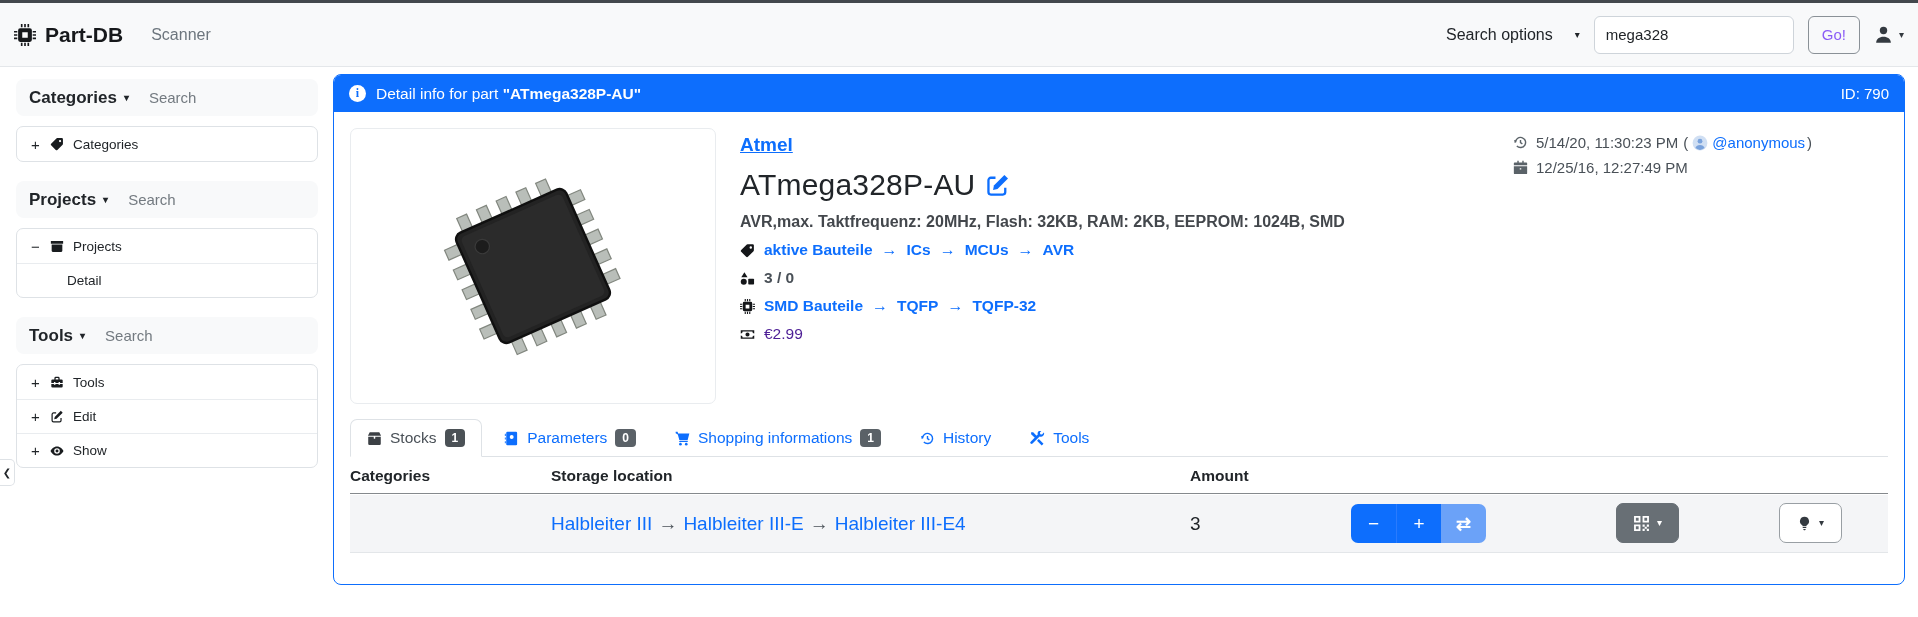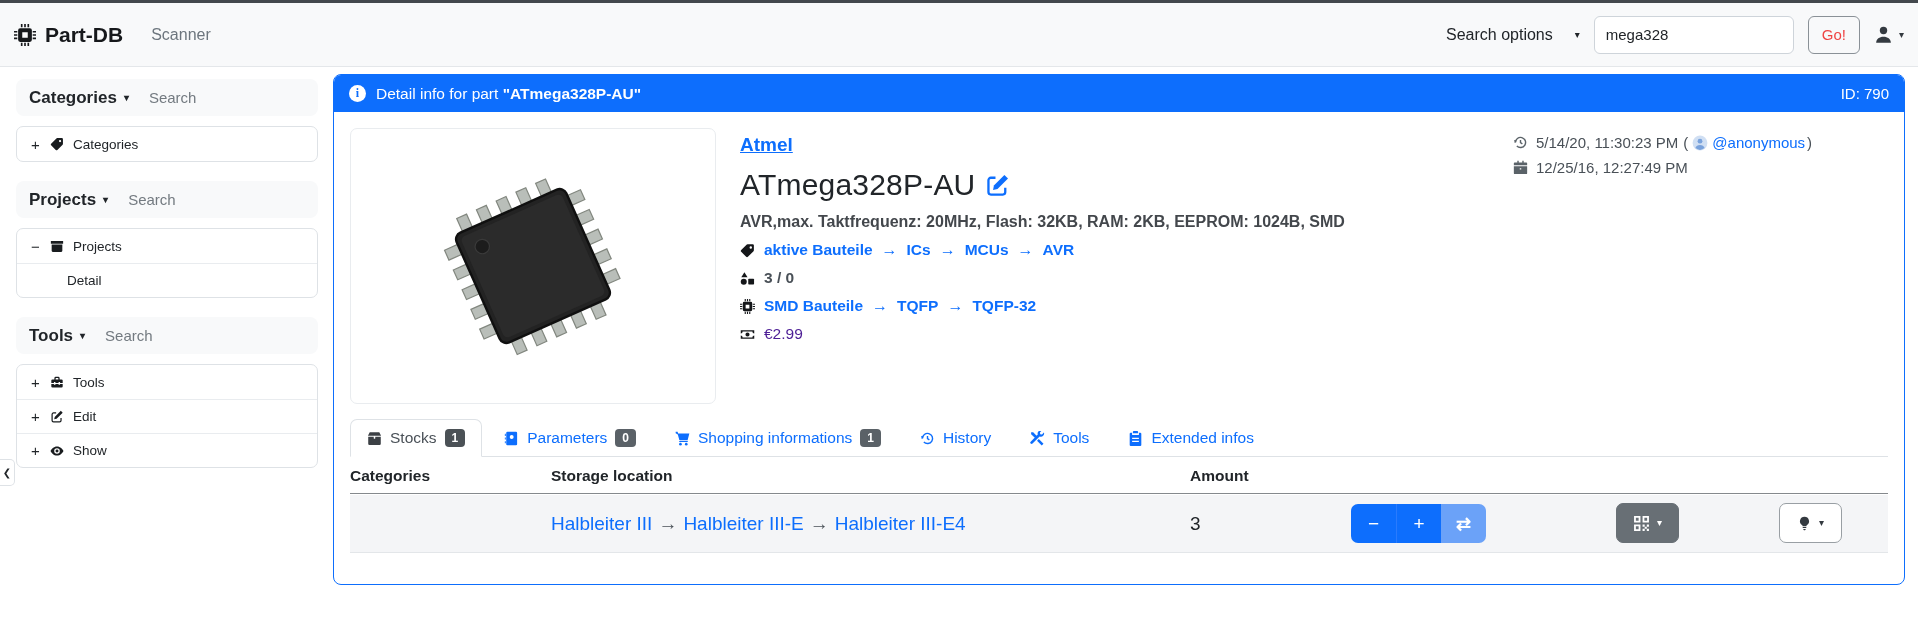--- a/index.html
+++ b/index.html
@@ -12,21 +12,21 @@
 
   
   .navbar{position:absolute;top:3px;left:0;width:100%;height:64px;background:#f8f9fa;border-bottom:1px solid #e4e7ea;display:flex;align-items:center;padding:0 14px;z-index:11}
   .brand{display:flex;align-items:center;gap:9px;font-size:21px;font-weight:700;color:#16181b}
   .brand svg{width:22px;height:22px;color:#16181b}
   .nav-scanner{margin-left:28px;color:#6c757d;font-size:16px;cursor:pointer}
   .nav-right{margin-left:auto;display:flex;align-items:center;gap:14px}
   .search-options{font-size:16px;color:#212529;display:flex;gap:22px;align-items:center;cursor:pointer}
   .caret{font-size:10px;line-height:1}
   .nav-search{width:200px;height:38px;border:1px solid #ced4da;border-radius:6px;padding:0 11px;font-size:15px;color:#212529;background:#fff;outline:none}
-  .btn-go{height:38px;padding:0 13px;background:#f8f9fa;border:1px solid #8a9197;border-radius:6px;font-size:15px;color:#ef4444;cursor:pointer}
+  .btn-go{height:38px;padding:0 13px;background:#f8f9fa;border:1px solid #8a9197;border-radius:6px;font-size:15px;color:#8b5cf6;cursor:pointer}
   .user-menu{display:flex;align-items:center;gap:6px;color:#343a40;cursor:pointer}
   .user-menu svg{width:19px;height:19px}
 
   
   .sidebar{position:absolute;left:16px;top:79px;width:302px}
   .sec-head{height:37px;background:#f8f9fa;border-radius:8px;display:flex;align-items:center;padding:0 13px;margin-bottom:10px}
   .sec-title{font-size:17px;font-weight:600;color:#212529;display:flex;align-items:center;gap:7px;cursor:pointer}
   .sec-search{border:none;background:transparent;outline:none;font-size:15px;color:#495057;margin-left:20px;width:130px}
   .sec-search::placeholder{color:#737a80}
   .sec-list{border:1px solid #dee2e6;border-radius:7px;background:#fff;margin-bottom:19px;overflow:hidden}
@@ -398,28 +398,20 @@
         <span>History</span>
       </div>
       <div class="tab">
         <span class="ticon">
           <svg viewBox="0 0 16 16" fill="currentColor">
               <path d="M1.2 1.2h2.2L8 6 6 8 1.2 3.4V1.2zM9.4 8.6l5 4.9-1.9 1.9-5-4.9 1.9-1.9zM14.8 1.4a3.4 3.4 0 0 1-4.5 4.4L2.7 13.4a1.4 1.4 0 0 1-2-2L8.3 3.8a3.4 3.4 0 0 1 4.3-4.3l-2 2 .3 1.9 1.9.3 2-2z"></path>
             </svg>
         </span>
         <span>Tools</span>
       </div>
-      <div class="tab">
-        <span class="ticon">
-          <svg viewBox="0 0 16 16" fill="currentColor">
-              <path d="M6.2 0h3.6a1 1 0 0 1 1 1v1.4H5.2V1a1 1 0 0 1 1-1zM3 1.8h1.3v1.6a.9.9 0 0 0 .9.9h5.6a.9.9 0 0 0 .9-.9V1.8H13a1.2 1.2 0 0 1 1.2 1.2v11.8A1.2 1.2 0 0 1 13 16H3a1.2 1.2 0 0 1-1.2-1.2V3A1.2 1.2 0 0 1 3 1.8zM4.4 7.2v1.2h7.2V7.2H4.4zm0 3.2v1.2h7.2v-1.2H4.4z"></path>
-            </svg>
-        </span>
-        <span>Extended infos</span>
-      </div>
     </div>
 
     <div class="table-head">
       <span class="th" style="left:0">Categories</span>
       <span class="th" style="left:201px">Storage location</span>
       <span class="th" style="left:840px">Amount</span>
     </div>
 
     <div class="table-row">
       <span class="row-cell" style="left:201px">

